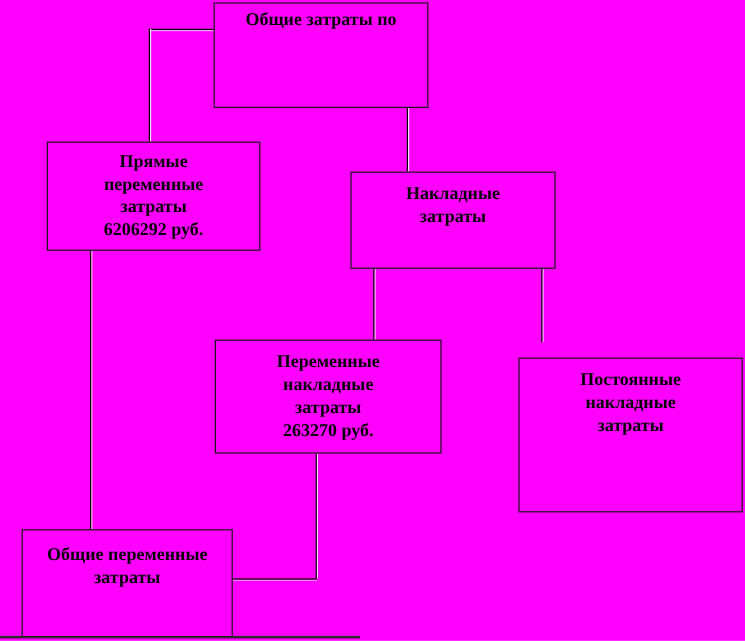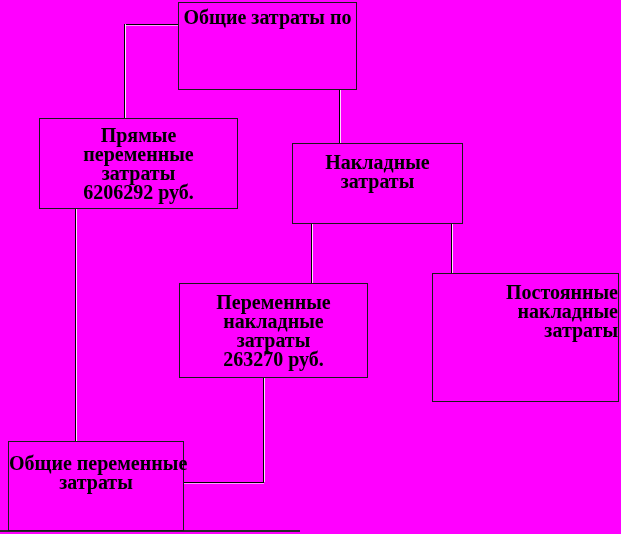--- a/index.html
+++ b/index.html
@@ -14,32 +14,32 @@
   }
 
   
   .node {
     position: absolute;
     box-sizing: border-box;
     border: 1px solid #1a1a1a;
     background: #ff00ff;
     color: #000000;
     font-weight: bold;
-    font-size: 20px;
+    font-size: 15px;
     line-height: 19px;
     text-align: center;
   }
   .node .tline { white-space: nowrap; }
 
   #node-total            { left: 178px; top:   2px; width: 179px; height:  88px; padding-top: 5px; }
-  #node-direct-variable  { left:  39px; top: 118px; width: 199px; height:  91px; padding-top: 7px; text-align: center; }
+  #node-direct-variable  { left:  39px; top: 118px; width: 178px; height:  91px; padding-top: 7px; text-align: center; }
   #node-overhead         { left: 292px; top: 143px; width: 171px; height:  81px; padding-top: 9px; }
   #node-variable-overhead{ left: 179px; top: 283px; width: 189px; height:  95px; padding-top: 9px; }
-  #node-fixed-overhead   { left: 432px; top: 273px; width: 187px; height: 129px; padding-top: 9px; text-align: right; }
-  #node-total-variable   { left:   8px; top: 441px; width: 176px; height:  90px; padding-top: 12px; }
+  #node-fixed-overhead   { left: 432px; top: 298px; width: 187px; height: 129px; padding-top: 9px; }
+  #node-total-variable   { left:   18px; top: 441px; width: 176px; height:  90px; padding-top: 12px; }
 
   
   .conn { position: absolute; background: #000000; }
   .conn.v { width: 1px; box-shadow: 1px 0 0 rgba(255,255,255,0.85); }
   .conn.h { height: 1px; box-shadow: 0 1px 0 rgba(255,255,255,0.6); }
 
   #conn-total-direct-h     { left: 124px; top:  24px; width:  55px; }
   #conn-total-direct-v     { left: 124px; top:  24px; height: 94px; }
   #conn-total-overhead-v   { left: 339px; top:  90px; height: 53px; }
   #conn-overhead-varoh-v   { left: 311px; top: 224px; height: 59px; }

